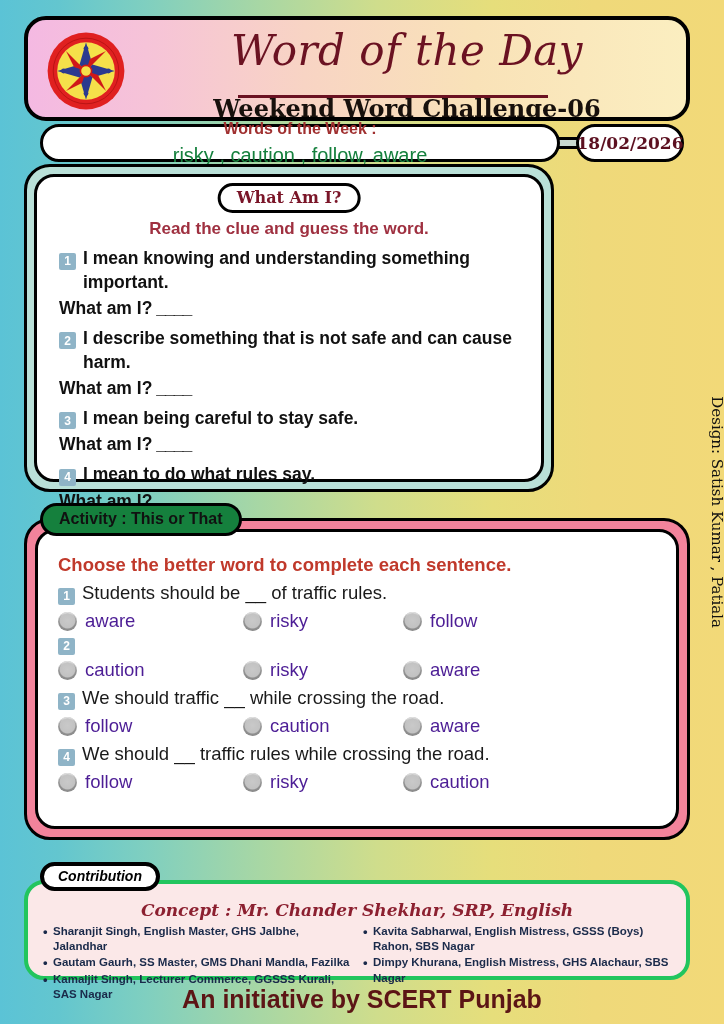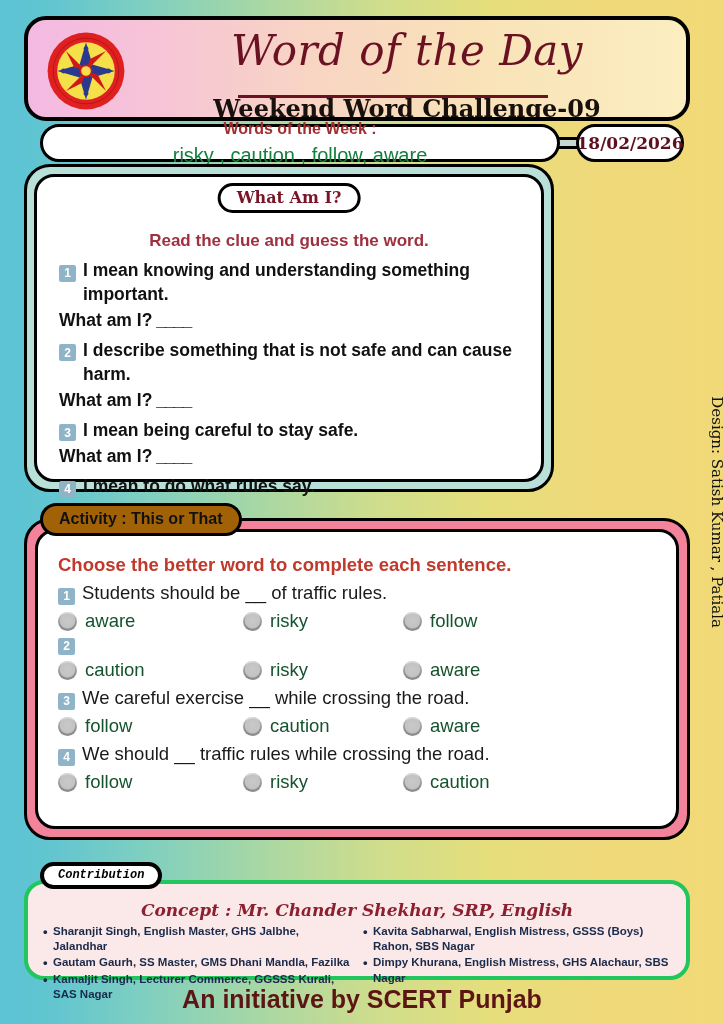--- a/index.html
+++ b/index.html
@@ -178,21 +178,21 @@
     border-radius: 16px;
     padding: 2px 16px 3px 16px;
     font-family: "DejaVu Serif", serif;
     font-weight: bold;
     font-size: 16px;
     color: #7a1528;
     white-space: nowrap;
   }
   .whatami-instruction {
     text-align: center;
-    margin-top: 28px;
+    margin-top: 16px;
     font-weight: bold;
     font-size: 17px;
     color: #9f3040;
   }
   .riddle-list { margin-top: 8px; }
   .riddle-q {
     display: flex;
     align-items: baseline;
     gap: 7px;
     margin-top: 6px;
@@ -242,21 +242,21 @@
     height: 100%;
     background: #fff;
     border: 3.5px solid #000;
     border-radius: 20px;
     padding: 22px 20px 10px 20px;
   }
   .activity-tab {
     position: absolute;
     left: 40px;
     top: 503px;
-    background: #a16207;
+    background: #15803d;
     border: 3.5px solid #000;
     border-radius: 17px;
     padding: 4px 16px 5px 16px;
     font-weight: bold;
     font-size: 16px;
     color: #111;
     z-index: 5;
     white-space: nowrap;
   }
   .activity-instruction {
@@ -276,21 +276,21 @@
   .opts {
     display: flex;
     margin-top: 5px;
     margin-bottom: 2px;
   }
   .opt {
     display: flex;
     align-items: center;
     gap: 8px;
     font-size: 18.5px;
-    color: #14532d;
+    color: #4c1d95;
   }
   .opt:nth-child(1) { width: 185px; }
   .opt:nth-child(2) { width: 160px; }
   .radio {
     width: 19px;
     height: 19px;
     flex: 0 0 19px;
     border-radius: 50%;
     background: radial-gradient(circle at 50% 45%, #c9c9c9 0%, #c2c2c2 52%, #8f8f8f 60%, #7d7d7d 100%);
     box-shadow: inset 0 1px 1px rgba(255,255,255,0.75);
@@ -298,24 +298,24 @@
 
   
   .contrib-tab {
     position: absolute;
     left: 40px;
     top: 862px;
     background: #fff;
     border: 4px solid #000;
     border-radius: 15px;
     padding: 2px 14px 3px 14px;
-    font-family: Liberation Mono, monospace;
+    font-family: Liberation Sans, sans-serif;
     font-style: italic;
     font-weight: bold;
-    font-size: 12px;
+    font-size: 14px;
     color: #000;
     z-index: 5;
     white-space: nowrap;
   }
   .contrib-box {
     position: absolute;
     left: 24px;
     top: 880px;
     width: 666px;
     height: 100px;
@@ -403,21 +403,21 @@
         <circle cx="50" cy="50" r="7" fill="#f5e04a" stroke="#d01818" stroke-width="2"></circle>
         <circle cx="50" cy="22" r="3" fill="#2b3a8f"></circle>
         <circle cx="78" cy="50" r="3" fill="#2b3a8f"></circle>
         <circle cx="50" cy="78" r="3" fill="#2b3a8f"></circle>
         <circle cx="22" cy="50" r="3" fill="#2b3a8f"></circle>
         <circle cx="50" cy="50" r="41" fill="none" stroke="#b01010" stroke-width="1"></circle>
       </svg>
     </div>
     <div class="title-main">Word of the Day</div>
     <div class="title-underline"></div>
-    <div class="title-sub">Weekend Word Challenge-09</div>
+    <div class="title-sub">Weekend Word Challenge-06</div>
   </div>
 
   <div class="wow-row">
     <div class="wow-connector"></div>
     <div class="wow-pill">
       <span class="wow-label">Words of the Week :</span>
       <span class="wow-words">risky , caution , follow, aware</span>
     </div>
     <div class="date-pill">18/02/2026</div>
   </div>
@@ -486,21 +486,21 @@
               <span class="radio"></span>
               <span>risky</span>
             </label>
             <label class="opt">
               <span class="radio"></span>
               <span>aware</span>
             </label>
           </div>
           <div class="act-q">
             <span class="num-badge">3</span>
-            <span>We careful exercise __ while crossing the road.</span>
+            <span>We should traffic __ while crossing the road.</span>
           </div>
           <div class="opts">
             <label class="opt">
               <span class="radio"></span>
               <span>follow</span>
             </label>
             <label class="opt">
               <span class="radio"></span>
               <span>caution</span>
             </label>

